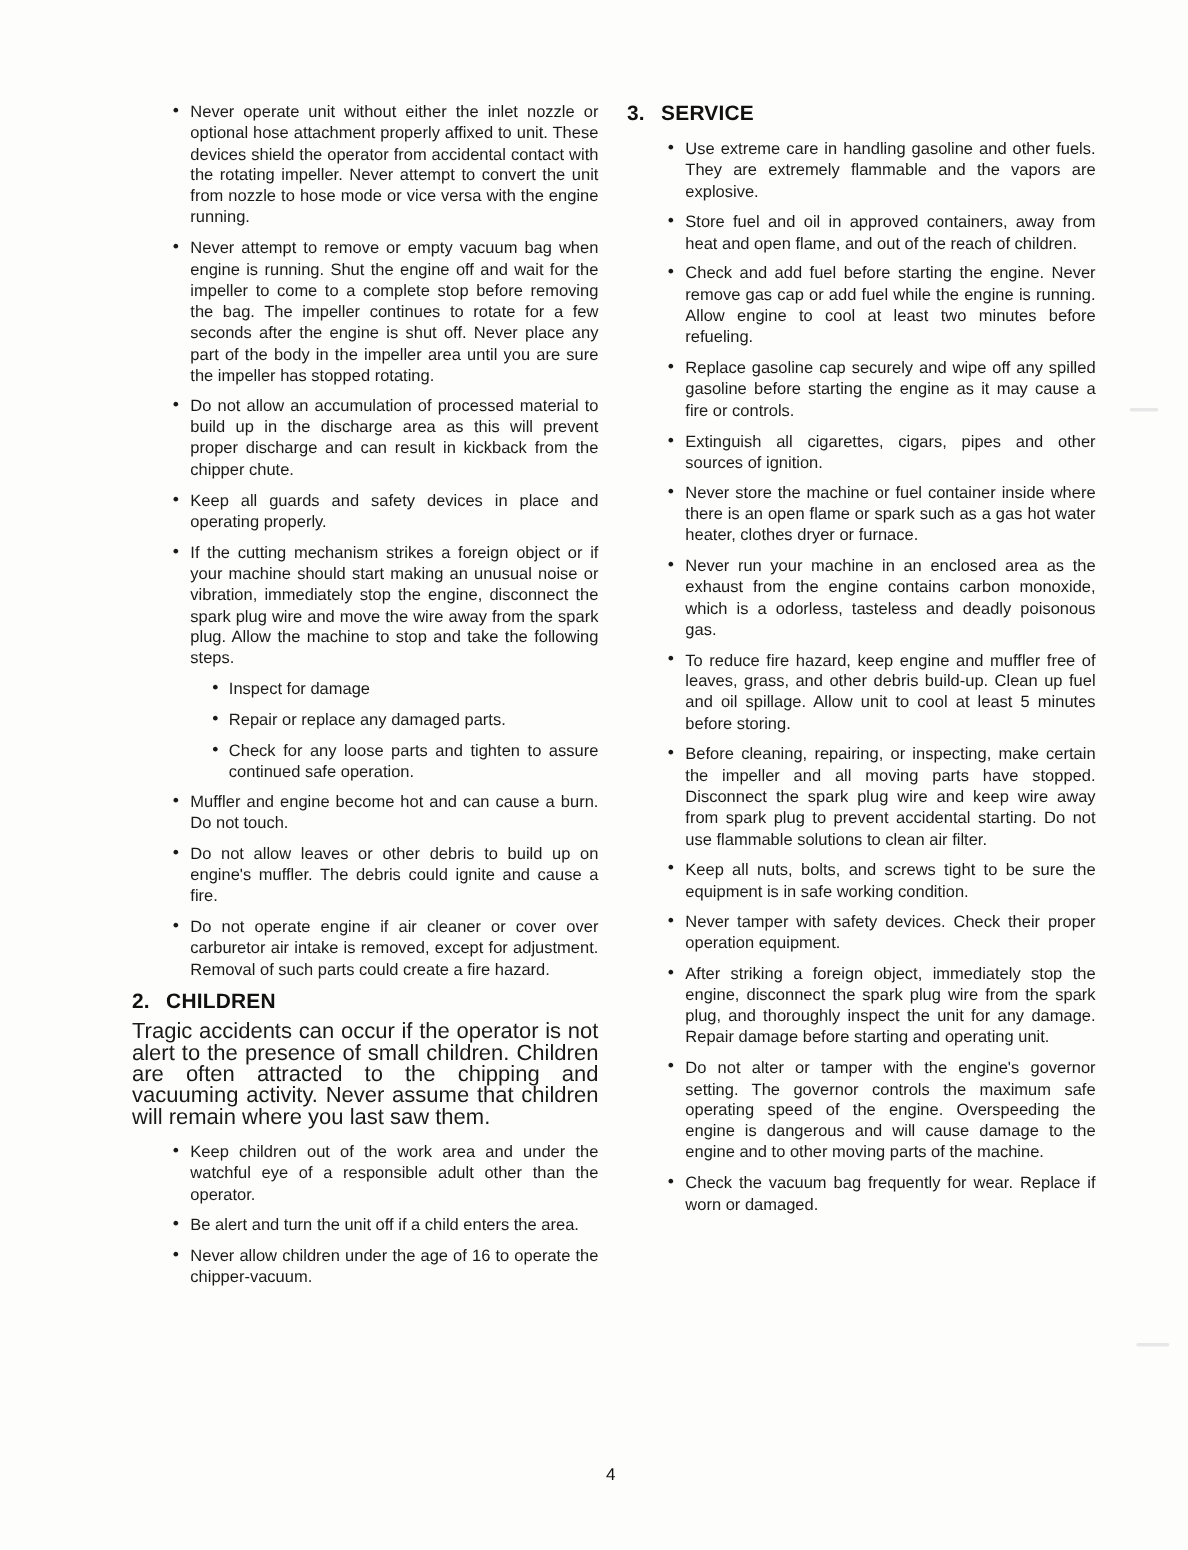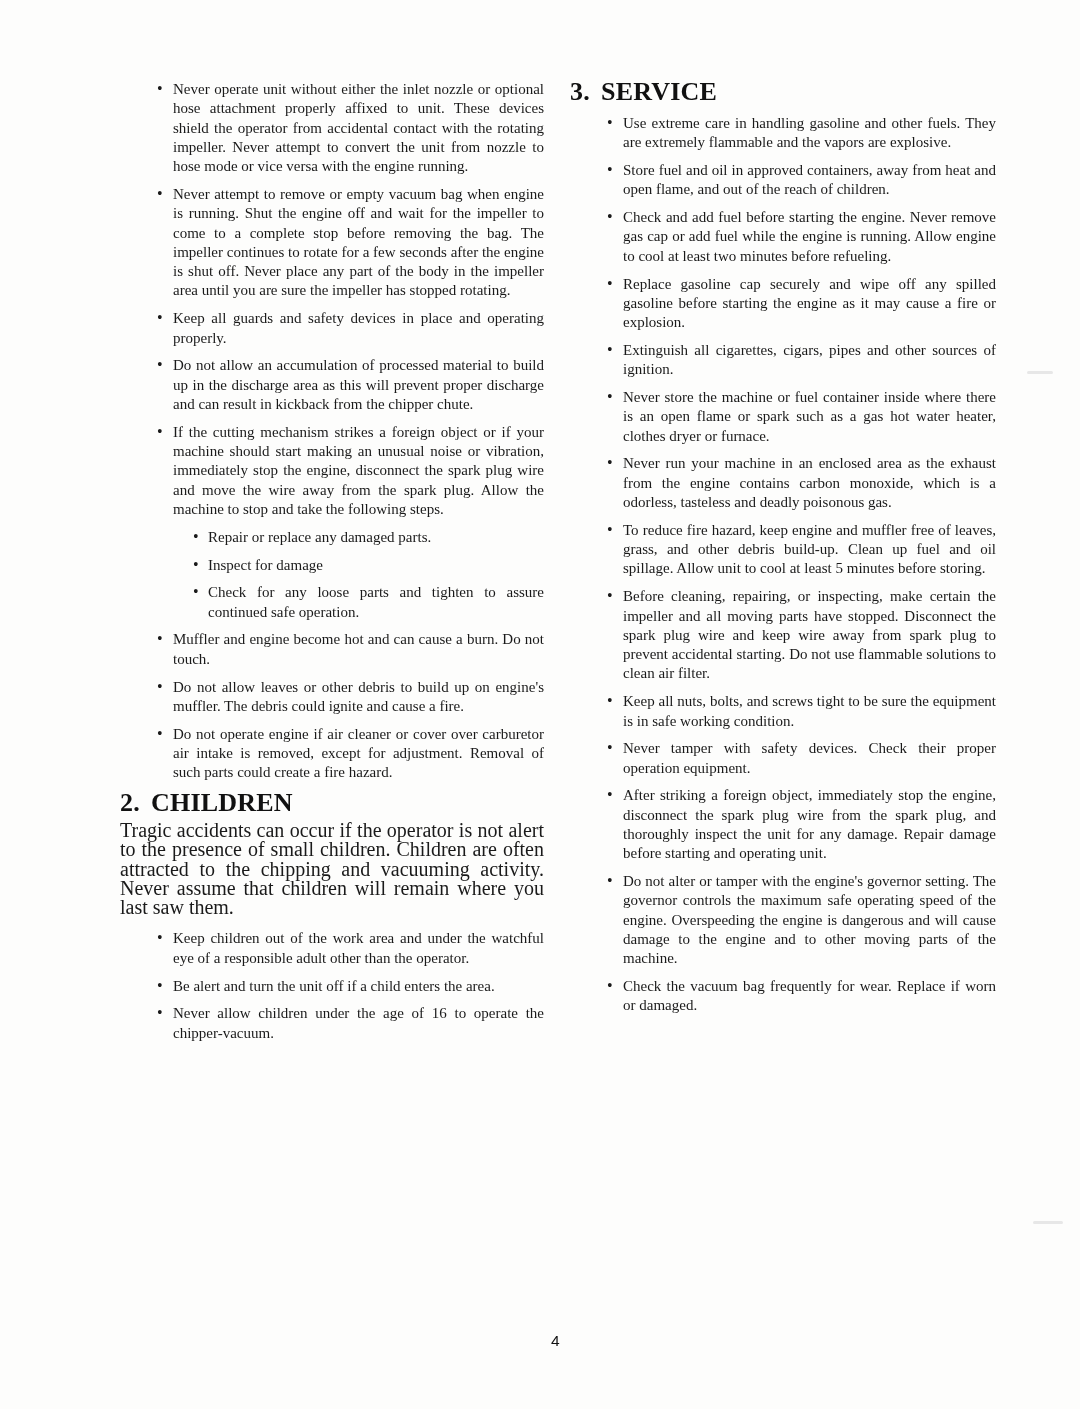--- a/index.html
+++ b/index.html
@@ -5,21 +5,21 @@
   html, body { margin: 0; padding: 0; background: #ffffff; }
   .sheet {
     position: relative;
     width: 1080px;
     height: 1409px;
     background: #fdfdfc;
     font-family: "Liberation Sans", "DejaVu Sans", sans-serif;
     color: #1a1a1a;
     overflow: hidden;
   }
-  .col { position: absolute; top: 80px; font-family: Liberation Serif, serif; }
+  .col { position: absolute; top: 92px; }
   .col.left  { left: 120px; width: 424px; }
   .col.right { left: 570px; width: 426px; }
 
   .blist { list-style: none; margin: 0; padding: 0; }
   .blist li {
     position: relative;
     padding-left: 53px;
     margin-bottom: 8.5px;
     font-size: 15px;
     line-height: 19.3px;
@@ -29,21 +29,21 @@
     content: "\2022";
     position: absolute;
     left: 37px;
     top: -1px;
     font-size: 16px;
   }
   .blist.sub li { padding-left: 88px; }
   .blist.sub li::before { left: 73px; }
 
   h2 {
-    font-size: 26px;
+    font-size: 19px;
     line-height: 24px;
     font-weight: 700;
     margin: 0 0 10px 0;
     letter-spacing: 0.2px;
     color: #111;
   }
   .col.left h2 { margin: 0 0 6px 0; }
   .hnum { display: inline-block; min-width: 31px; }
 
   .intro {
@@ -73,28 +73,28 @@
 </head>
 <body>
 
 <div class="sheet">
 
   <div class="col left">
 
     <ul class="blist">
       <li>Never operate unit without either the inlet nozzle or optional hose attachment properly affixed to unit. These devices shield the operator from accidental contact with the rotating impeller. Never attempt to convert the unit from nozzle to hose mode or vice versa with the engine running.</li>
       <li>Never attempt to remove or empty vacuum bag when engine is running. Shut the engine off and wait for the impeller to come to a complete stop before removing the bag. The impeller continues to rotate for a few seconds after the engine is shut off. Never place any part of the body in the impeller area until you are sure the impeller has stopped rotating.</li>
+      <li>Do not allow an accumulation of processed material to build up in the discharge area as this will prevent proper discharge and can result in kickback from the chipper chute.</li>
       <li>Keep all guards and safety devices in place and operating properly.</li>
-      <li>Do not allow an accumulation of processed material to build up in the discharge area as this will prevent proper discharge and can result in kickback from the chipper chute.</li>
       <li>If the cutting mechanism strikes a foreign object or if your machine should start making an unusual noise or vibration, immediately stop the engine, disconnect the spark plug wire and move the wire away from the spark plug. Allow the machine to stop and take the following steps.</li>
     </ul>
 
     <ul class="blist sub">
+      <li>Inspect for damage</li>
       <li>Repair or replace any damaged parts.</li>
-      <li>Inspect for damage</li>
       <li>Check for any loose parts and tighten to assure continued safe operation.</li>
     </ul>
 
     <ul class="blist">
       <li>Muffler and engine become hot and can cause a burn. Do not touch.</li>
       <li>Do not allow leaves or other debris to build up on engine's muffler. The debris could ignite and cause a fire.</li>
       <li>Do not operate engine if air cleaner or cover over carburetor air intake is removed, except for adjustment. Removal of such parts could create a fire hazard.</li>
     </ul>
 
     <h2><span class="hnum">2.</span><span>CHILDREN</span></h2>
@@ -110,21 +110,21 @@
   </div>
 
   <div class="col right">
 
     <h2><span class="hnum">3.</span><span>SERVICE</span></h2>
 
     <ul class="blist">
       <li>Use extreme care in handling gasoline and other fuels. They are extremely flammable and the vapors are explosive.</li>
       <li>Store fuel and oil in approved containers, away from heat and open flame, and out of the reach of children.</li>
       <li>Check and add fuel before starting the engine. Never remove gas cap or add fuel while the engine is running. Allow engine to cool at least two minutes before refueling.</li>
-      <li>Replace gasoline cap securely and wipe off any spilled gasoline before starting the engine as it may cause a fire or explosion.</li>
+      <li>Replace gasoline cap securely and wipe off any spilled gasoline before starting the engine as it may cause a fire or controls.</li>
       <li>Extinguish all cigarettes, cigars, pipes and other sources of ignition.</li>
       <li>Never store the machine or fuel container inside where there is an open flame or spark such as a gas hot water heater, clothes dryer or furnace.</li>
       <li>Never run your machine in an enclosed area as the exhaust from the engine contains carbon monoxide, which is a odorless, tasteless and deadly poisonous gas.</li>
       <li>To reduce fire hazard, keep engine and muffler free of leaves, grass, and other debris build-up. Clean up fuel and oil spillage. Allow unit to cool at least 5 minutes before storing.</li>
       <li>Before cleaning, repairing, or inspecting, make certain the impeller and all moving parts have stopped. Disconnect the spark plug wire and keep wire away from spark plug to prevent accidental starting. Do not use flammable solutions to clean air filter.</li>
       <li>Keep all nuts, bolts, and screws tight to be sure the equipment is in safe working condition.</li>
       <li>Never tamper with safety devices. Check their proper operation equipment.</li>
       <li>After striking a foreign object, immediately stop the engine, disconnect the spark plug wire from the spark plug, and thoroughly inspect the unit for any damage. Repair damage before starting and operating unit.</li>
       <li>Do not alter or tamper with the engine's governor setting. The governor controls the maximum safe operating speed of the engine. Overspeeding the engine is dangerous and will cause damage to the engine and to other moving parts of the machine.</li>
       <li>Check the vacuum bag frequently for wear. Replace if worn or damaged.</li>

